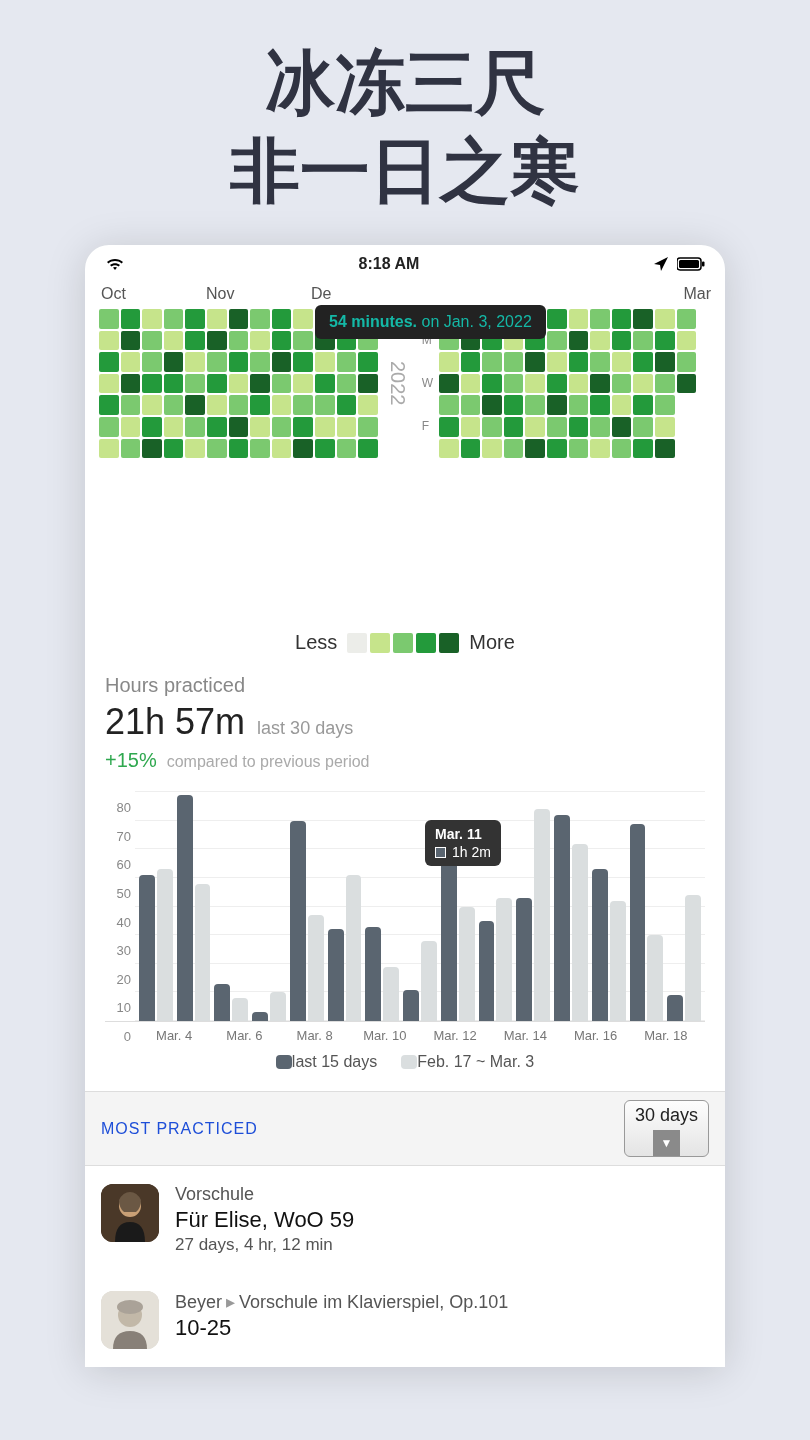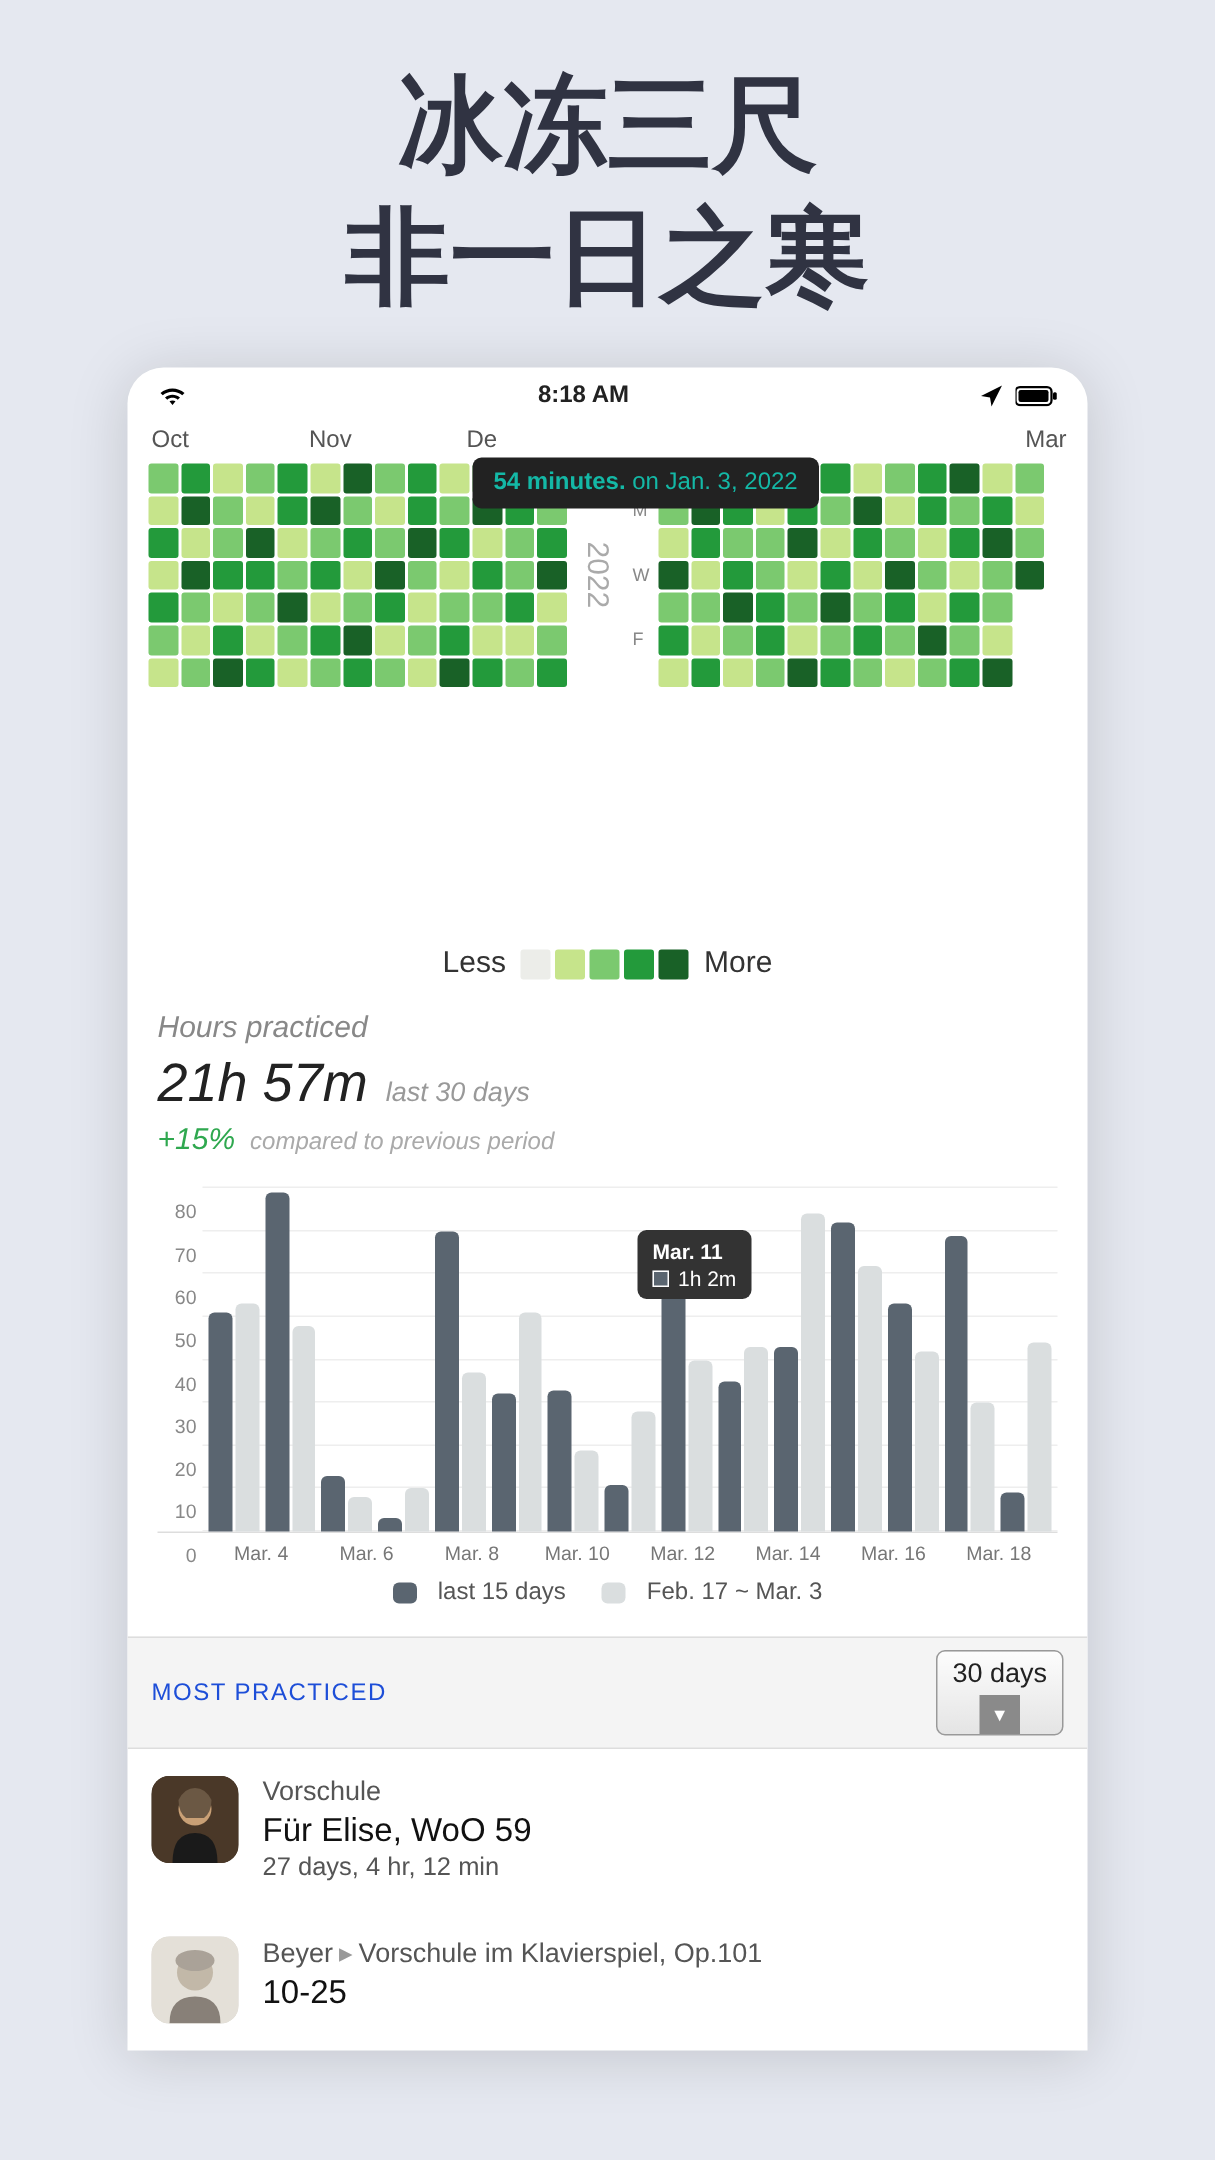--- a/index.html
+++ b/index.html
@@ -118,21 +118,21 @@
     align-items: center;
     justify-content: center;
     gap: 10px;
     font-size: 20px;
     color: #333;
     margin-top: 162px;
     padding-bottom: 6px;
   }
   .legend-swatches { display: flex; gap: 3px; }
   .legend-swatches span { width: 20px; height: 20px; border-radius: 2px; }
-  .stats-section { padding: 14px 20px 4px 20px; font-style: italic; }
+  .stats-section { padding: 14px 20px 4px 20px; }
   .section-label { font-size: 20px; color: #888; margin-bottom: 4px; }
   .big-stat { display: flex; align-items: baseline; gap: 12px; }
   .big-stat .value { font-size: 36px; font-weight: 400; color: #222; }
   .big-stat .sub { font-size: 18px; color: #999; }
   .delta-row { display: flex; align-items: baseline; gap: 10px; margin-top: 6px; }
   .delta { font-size: 20px; color: #2fa84f; font-weight: 500; }
   .delta-sub { font-size: 16px; color: #aaa; }
   .chart-wrap { padding: 16px 20px 6px 20px; position: relative; }
   .chart {
     position: relative;
@@ -196,21 +196,21 @@
   .chart-tooltip .tt-row { display: flex; align-items: center; gap: 6px; }
   .tt-swatch { width: 11px; height: 11px; background: #5a6570; border: 1px solid #fff; }
   .chart-legend {
     display: flex;
     justify-content: center;
     gap: 24px;
     font-size: 16px;
     color: #555;
     padding: 10px 0 14px 0;
   }
-  .chart-legend .item { display: flex; align-items: center; gap: 14px; justify-content: center; }
+  .chart-legend .item { display: flex; align-items: center; gap: 0; justify-content: center; }
   .chart-legend .sw { width: 16px; height: 14px; border-radius: 4px; }
   .sw.cur { background: #5a6570; }
   .sw.prev { background: #dadedf; }
   .most-practiced-header {
     background: #f4f4f4;
     border-top: 1px solid #ddd;
     border-bottom: 1px solid #ddd;
     display: flex;
     justify-content: space-between;
     align-items: center;

